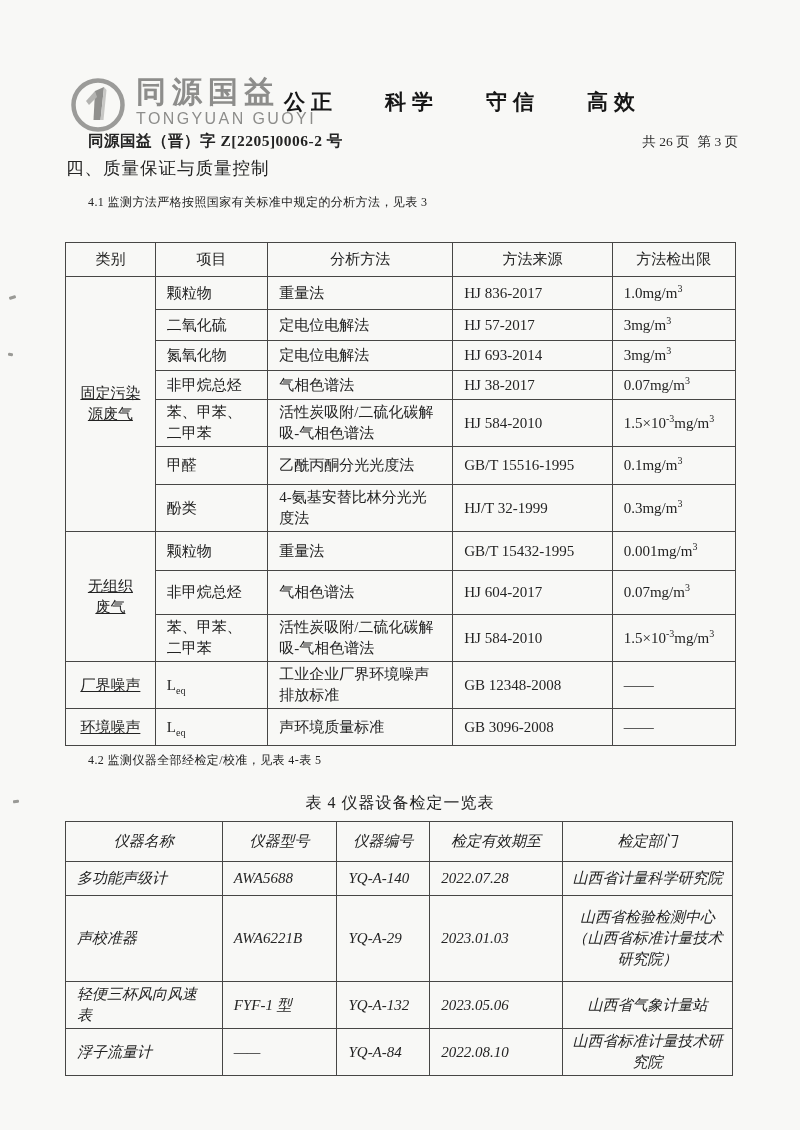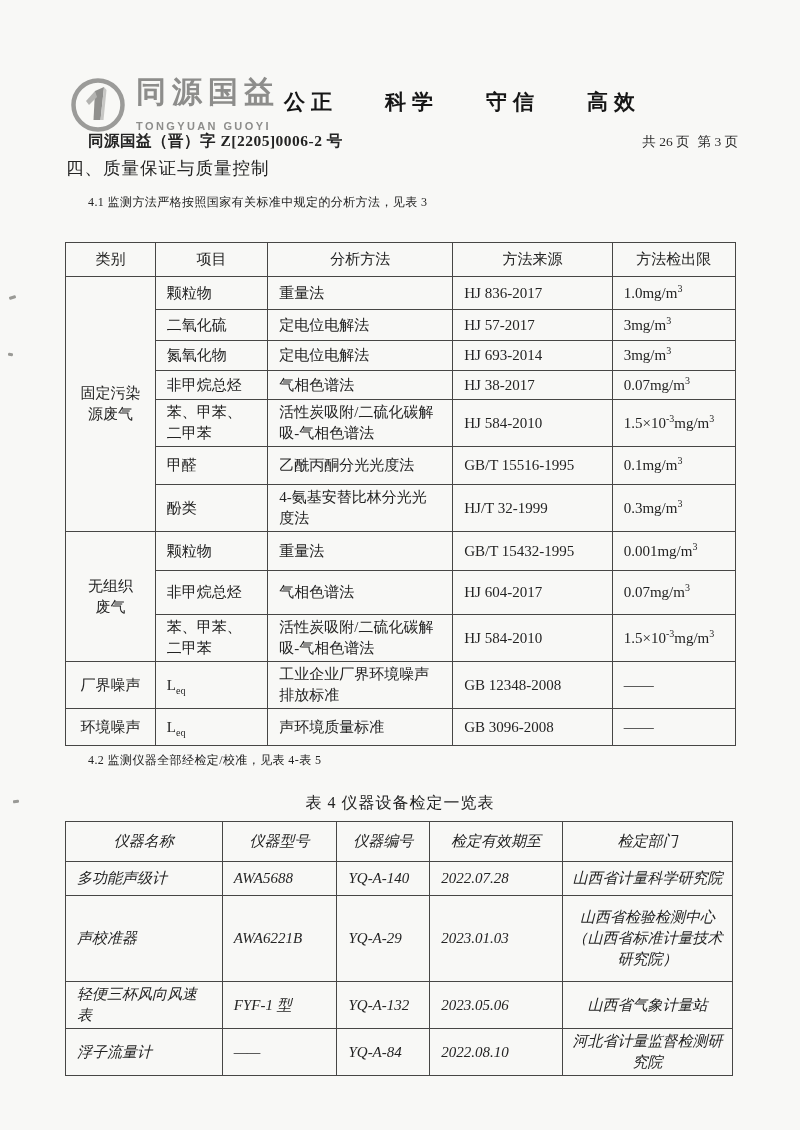--- a/index.html
+++ b/index.html
@@ -7,21 +7,21 @@
   body { font-family:"Liberation Serif","DejaVu Serif",serif; }
   .page {
     position:relative; width:800px; height:1130px; margin:0 auto;
     background:#f8f8f6; color:#232323; overflow:hidden;
   }
   
   .brand { position:absolute; left:69px; top:76px; display:flex; align-items:flex-start; }
   .logo-mark { width:58px; height:58px; }
   .brand-text { margin-left:9px; font-family:"Liberation Sans","DejaVu Sans",sans-serif; }
   .brand-cn { font-size:30px; font-weight:700; color:#8d8d8b; letter-spacing:6px; line-height:32px; }
-  .brand-en { font-size:11px; font-weight:700; color:#8d8d8b; letter-spacing:2.4px; margin-top:12px; }
+  .brand-en { font-size:16px; font-weight:400; color:#8d8d8b; letter-spacing:2.4px; margin-top:2px; }
   .slogans { position:absolute; left:284px; top:88px; display:flex; gap:47px; }
   .slogan { font-family:"Liberation Sans","DejaVu Sans",sans-serif; font-size:21px; font-weight:700;
             color:#161616; letter-spacing:6px; white-space:nowrap; }
   .doc-row { position:absolute; left:88px; right:62px; top:131px;
              display:flex; justify-content:space-between; align-items:baseline; }
   .doc-no { font-size:15.5px; font-weight:600; letter-spacing:0.5px; }
   .page-info { font-size:13.5px; display:flex; gap:8px; color:#2b2b2b; }
   
   .section-heading { position:absolute; left:66px; top:156px; font-size:17.5px; font-weight:500; letter-spacing:1px; }
   .para { position:absolute; left:88px; font-size:12px; letter-spacing:0.4px; }
@@ -32,21 +32,21 @@
   .t4-title { top:793px; }
   
   table { position:absolute; border-collapse:collapse; table-layout:fixed; background:transparent; }
   .t3 { left:65px; top:242px; width:671px; }
   .t4 { left:65px; top:821px; width:668px;font-style:italic; }
   th, td {
     border:1.6px solid #474645; font-weight:normal; font-size:15px; line-height:21px;
     padding:2px 11px; vertical-align:middle; text-align:left; overflow:hidden;
   }
   th { text-align:center; padding:2px 4px; font-weight:500; }
-  td.cat { text-align:center; padding:2px 4px; }
+  td.cat { text-align:center; padding:2px 4px;text-decoration:underline; }
   .t4 td.dept { text-align:center; padding:2px 6px; }
   sup, sub { font-size:10px; line-height:0; }
   
   .speck { position:absolute; background:#9a9a96; border-radius:1px; }
   .speck1 { left:9px;  top:296px; width:7px; height:3px; transform:rotate(-18deg); }
   .speck2 { left:8px;  top:353px; width:5px; height:3px; transform:rotate(12deg); }
   .speck3 { left:13px; top:800px; width:6px; height:3px; transform:rotate(-8deg); }
 </style>
 </head>
 <body>
@@ -221,21 +221,21 @@
         <td>FYF-1 型</td>
         <td>YQ-A-132</td>
         <td>2023.05.06</td>
         <td class="dept">山西省气象计量站</td>
       </tr>
       <tr style="height:46px">
         <td>浮子流量计</td>
         <td>——</td>
         <td>YQ-A-84</td>
         <td>2022.08.10</td>
-        <td class="dept">河北省计量监督检测研究院</td>
+        <td class="dept">山西省标准计量技术研究院</td>
       </tr>
     </tbody>
   </table>
 
   <div class="speck speck1"></div>
   <div class="speck speck2"></div>
   <div class="speck speck3"></div>
 
 </div>
 

